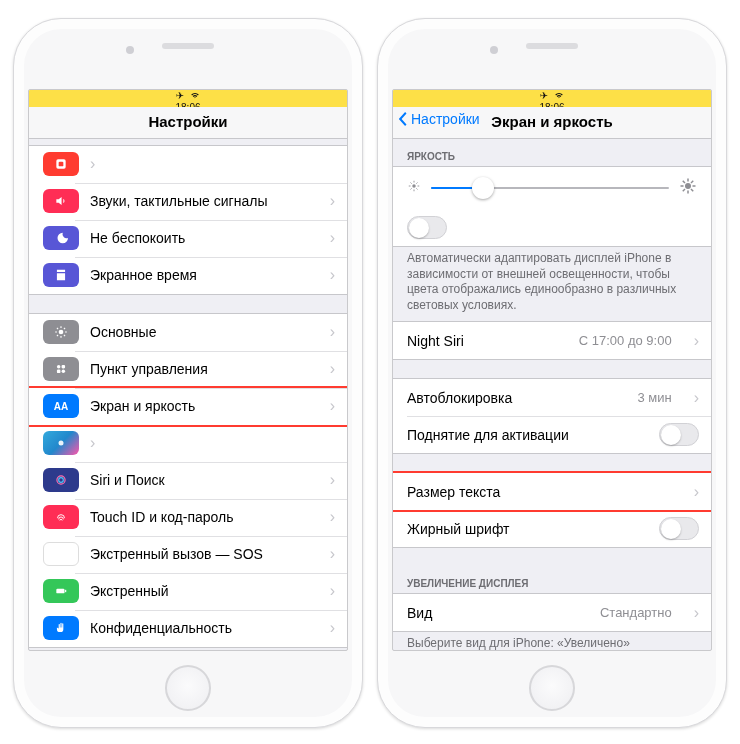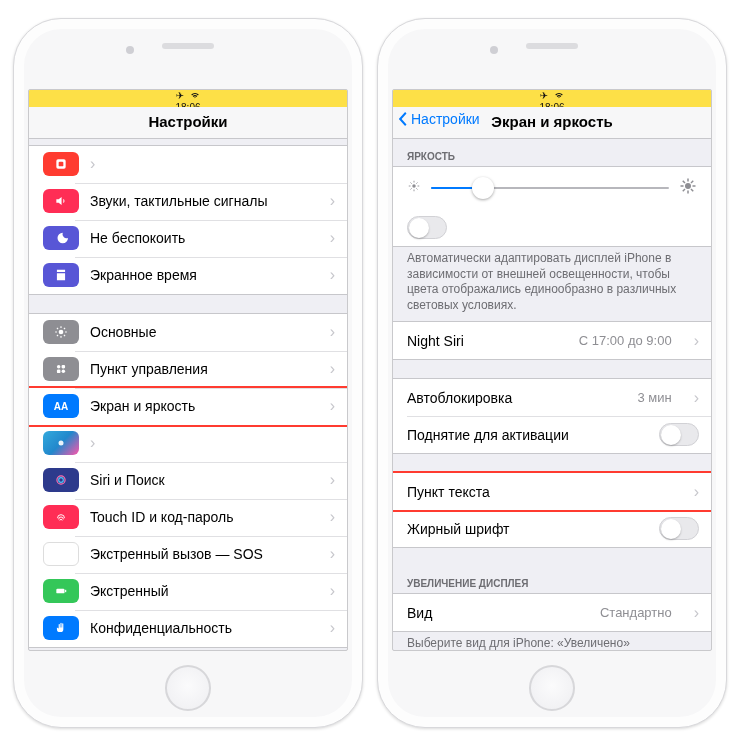--- a/index.html
+++ b/index.html
@@ -394,21 +394,21 @@
         <div class="row noicon">
           <div class="label">Поднятие для активации</div>
           <div class="toggle">
               <div class="knob"></div>
             </div>
         </div>
       </div>
 
       <div class="group" style="margin-bottom:18px">
         <div class="row noicon highlight">
-          <div class="label">Пункт текста</div>
+          <div class="label">Размер текста</div>
           <div class="chevron">›</div>
         </div>
         <div class="row noicon">
           <div class="label">Жирный шрифт</div>
           <div class="toggle">
               <div class="knob"></div>
             </div>
         </div>
       </div>
 

